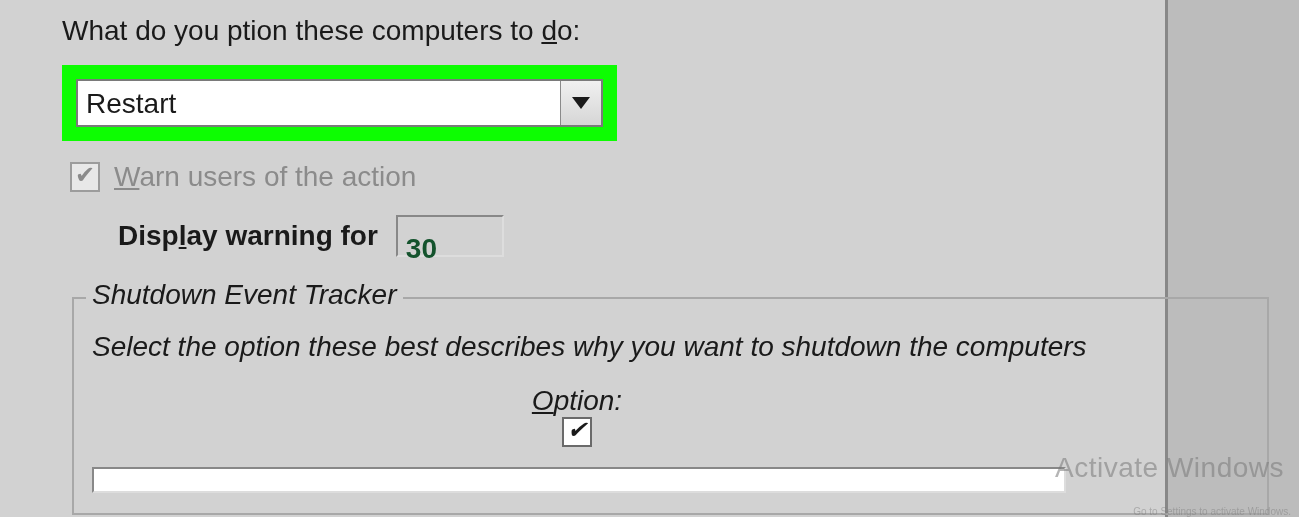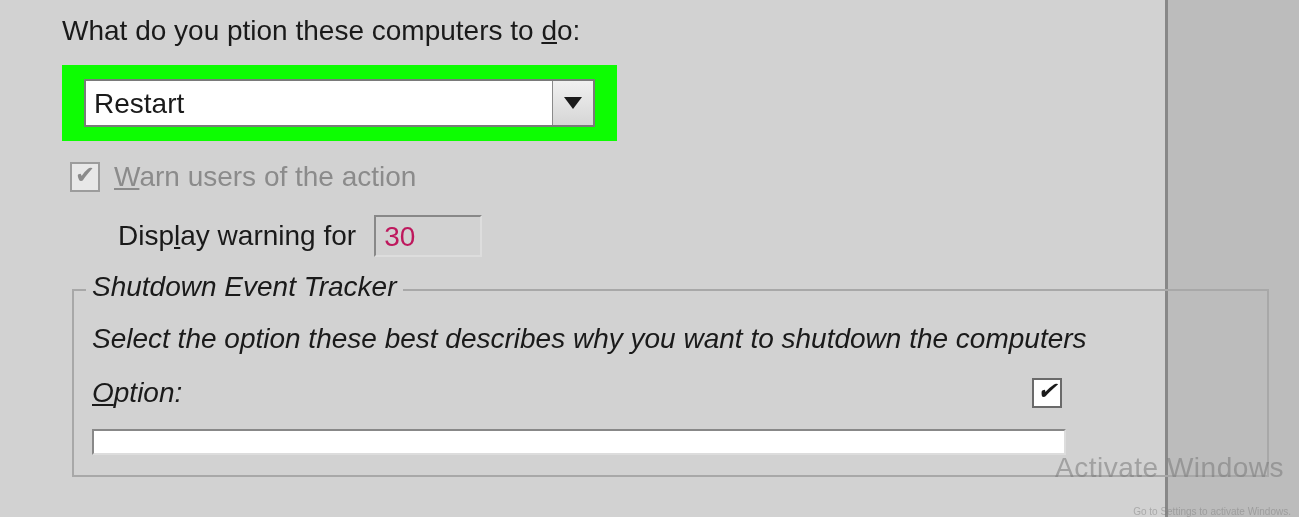--- a/index.html
+++ b/index.html
@@ -27,21 +27,21 @@
       padding-top: 35px;
     }
     .main-label {
       color: #1a1a1a;
       font-weight: 400;
       margin-bottom: 18px;
     }
     .mn-u { text-decoration: underline; }
     .highlight-box {
       background: #0dfd02;
-      padding: 14px 22px;
+      padding: 14px 14px;
       width: 555px;
       box-sizing: border-box;
       margin-bottom: 20px;
     }
     .combo {
       display: flex;
       align-items: stretch;
       width: 100%;
       height: 48px;
       background: #fff;
@@ -87,31 +87,32 @@
       line-height: 26px;
     }
     .cb.dark { background: #fff; border-color: #6a6a6a; }
     .cb.dark .mark { color: #1a1a1a; }
     .disp-row {
       display: flex;
       align-items: center;
       gap: 18px;
       margin-left: 56px;
       color: #1a1a1a;
-      margin-bottom: 32px;
+      margin-bottom: 40px;
+      font-weight: bold;
     }
     .num-input {
       width: 108px;
       height: 42px;
       border: 2px solid #888;
       border-right-color: #ddd;
       border-bottom-color: #ddd;
       background: #d2d2d2;
-      color: #be185d;
-      padding: 2px 8px;
+      color: #14532d;
+      padding: 14px 8px;
       box-sizing: border-box;
       line-height: 36px;
     }
     .fieldset-wrap {
       position: relative;
       margin-left: 10px;
       margin-right: 60px;
       border: 2px solid #a8a8a8;
       padding: 30px 18px 20px 18px;
       width: 1197px;
@@ -130,20 +131,21 @@
       color: #1a1a1a;
       line-height: 1.3;
       margin-bottom: 20px;
     }
     .option-row {
       display: flex;
       align-items: center;
       justify-content: space-between;
       width: 970px;
       margin-bottom: 20px;
+      flex-direction: column;
     }
     .option-label { color: #1a1a1a; }
     .planned-wrap {
       display: flex;
       align-items: center;
       gap: 12px;
       color: #1a1a1a;
     }
     .watermark1 {
       position: absolute;

